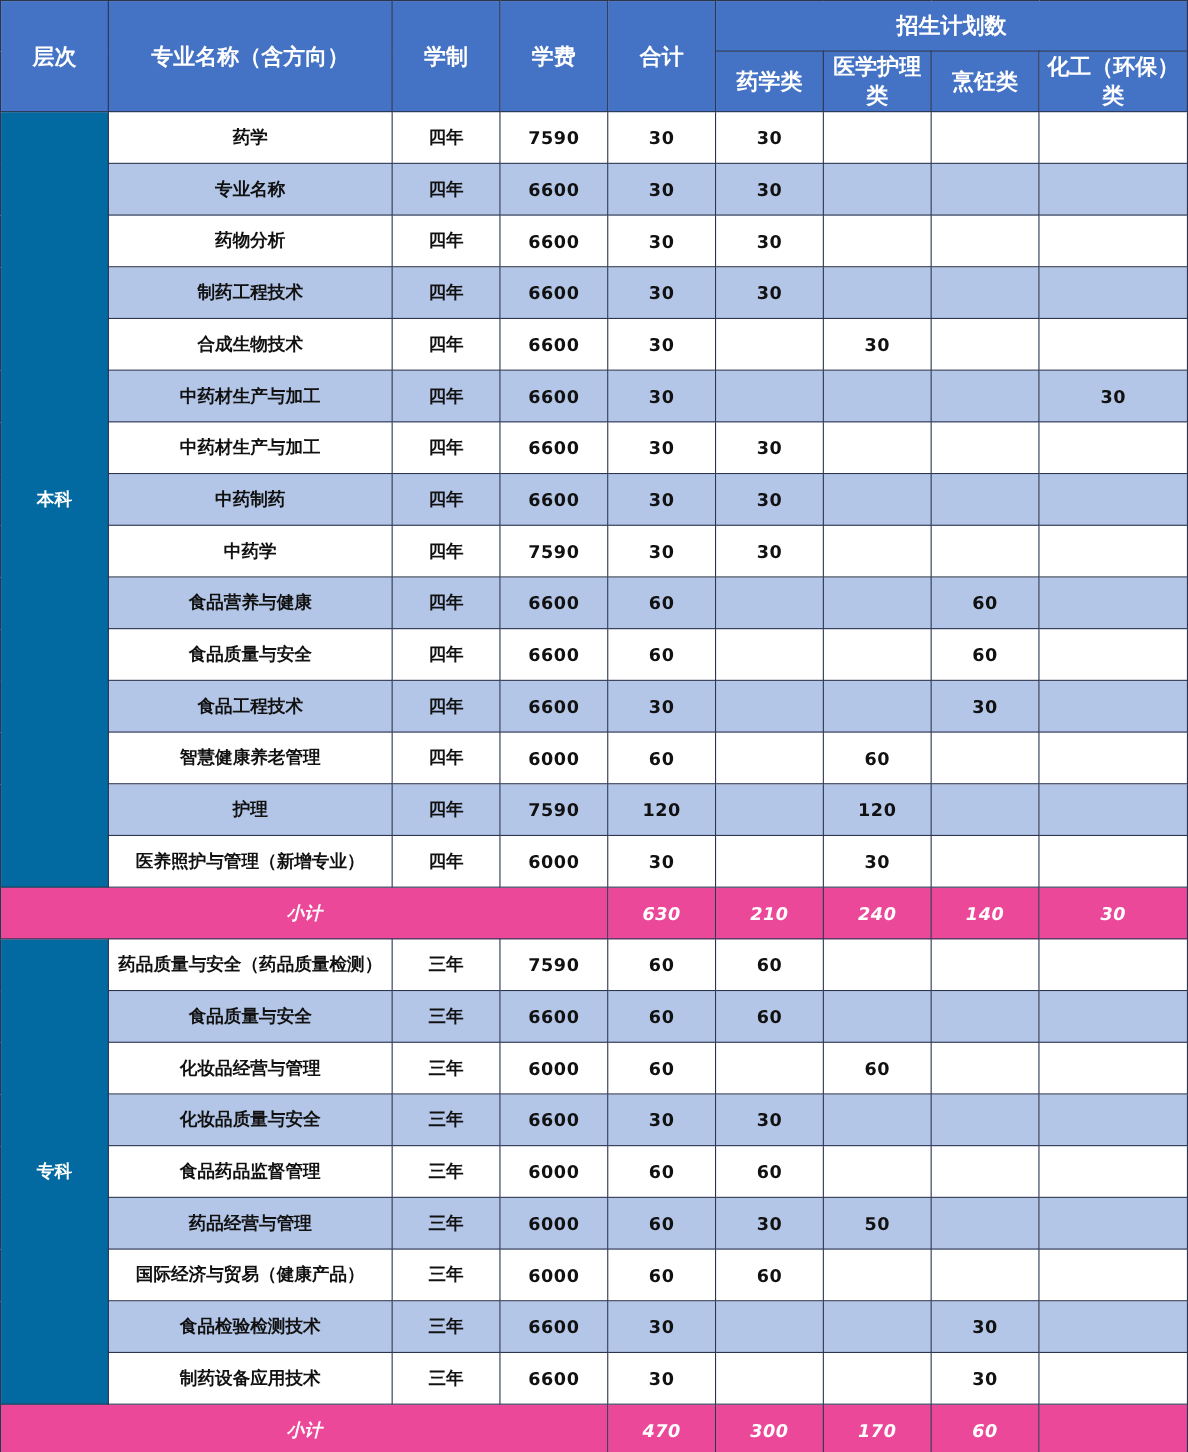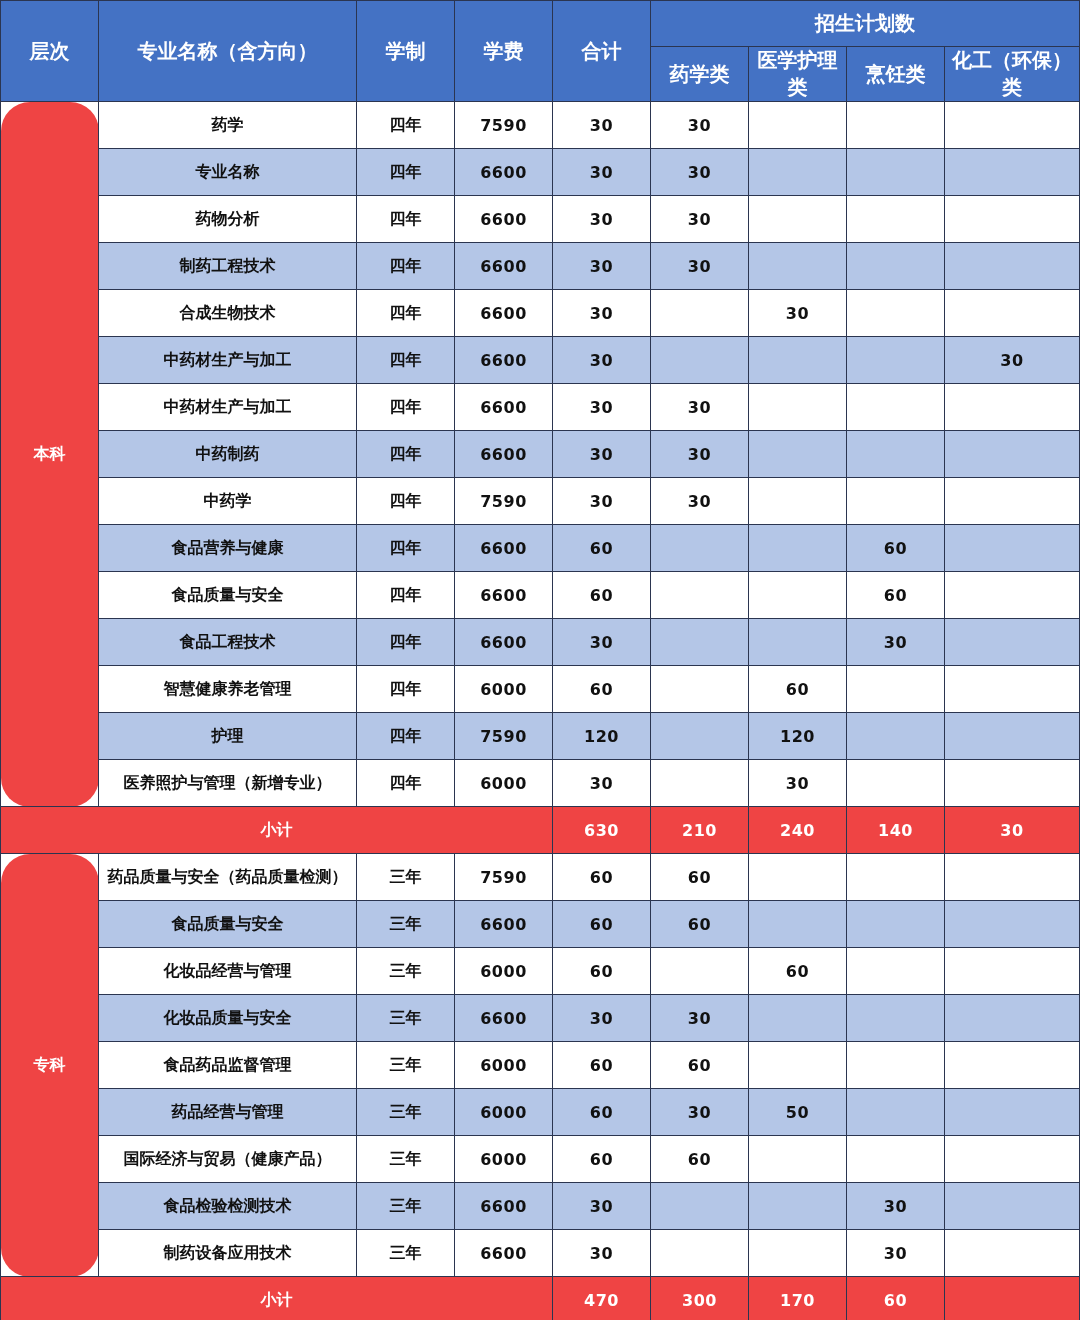--- a/index.html
+++ b/index.html
@@ -5,22 +5,22 @@
   html, body { margin: 0; padding: 0; background: #ffffff; }
   body { width: 1080px; height: 1320px; overflow: hidden; font-family: "DejaVu Sans", "Liberation Sans", sans-serif; }
   table { border-collapse: collapse; table-layout: fixed; width: 1079px; }
   td, th { border: 1px solid #2b3550; text-align: center; vertical-align: middle; font-weight: bold; font-size: 16px; padding: 0; color: #111; }
   th { background: #4472c4; color: #ffffff; font-size: 20px; }
   .hdr1 { height: 46px; }
   .hdr2 { height: 46px; }
   tr.row td { height: 46px; }
   tr.row.alt td.data { background: #b4c6e7; }
   tr.row td.data { background: #ffffff; }
-  td.level { background: #ef4444; color: #ffffff; border-radius: 29px; }
-  tr.subtotal td { background: #ef4444; color: #ffffff; height: 46px; }
+  td.level { background: #0369a1; color: #ffffff; }
+  tr.subtotal td { background: #ec4899; color: #ffffff; height: 46px; font-style: italic; }
   .num { font-family: "DejaVu Sans", sans-serif; letter-spacing: 0.5px; }
 </style>
 </head>
 <body>
 
 <table>
   <colgroup>
     <col style="width:98px">
       <col style="width:258px">
       <col style="width:98px">

